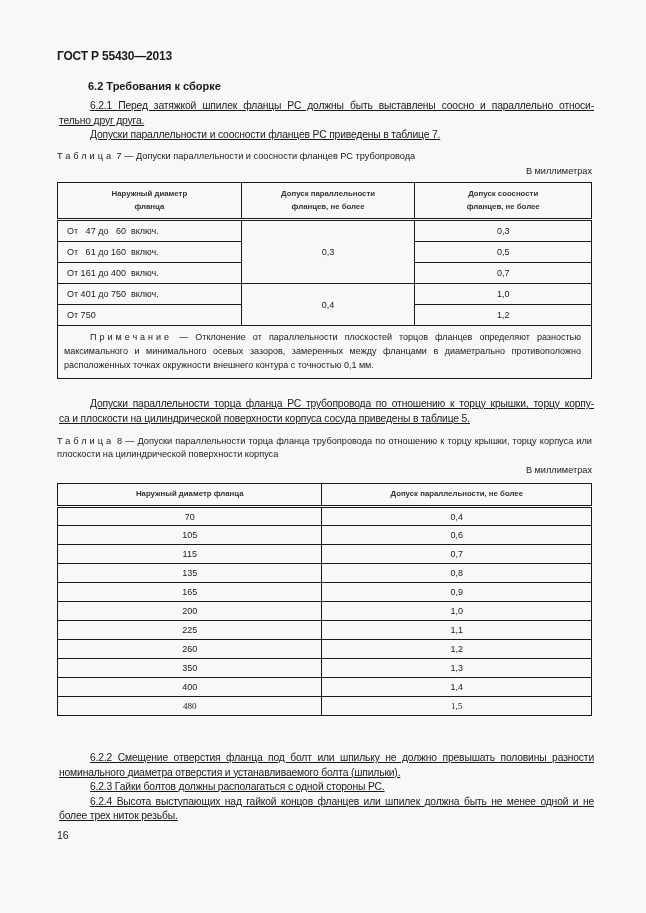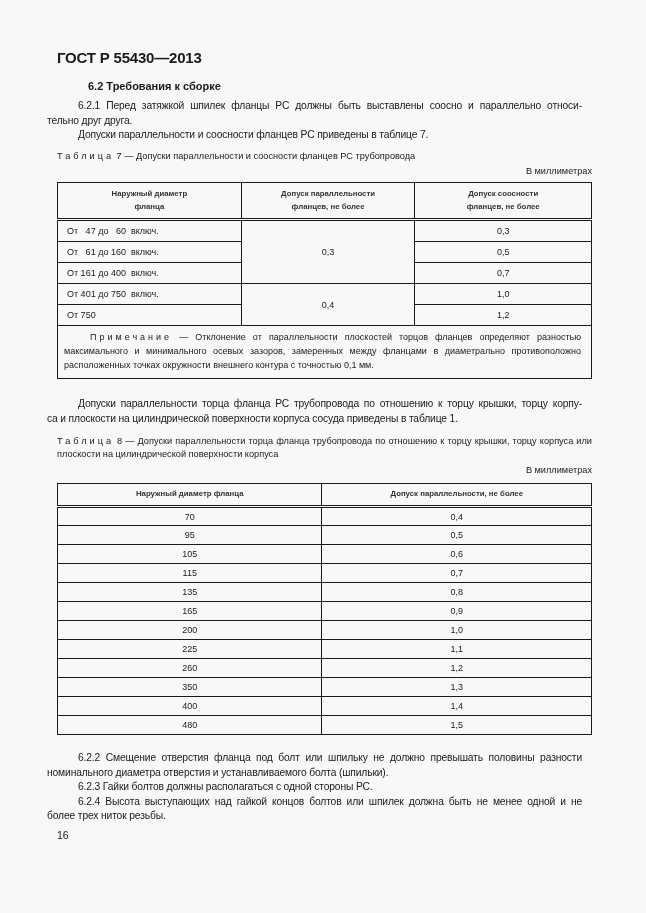--- a/index.html
+++ b/index.html
@@ -1,23 +1,23 @@
 <!DOCTYPE html>
 <html><head>
 <meta charset="utf-8">
 <style>
   html, body { margin: 0; padding: 0; }
   body {
     width: 646px; height: 913px; background: #f8f8f8; position: relative;
     font-family: "Liberation Sans", sans-serif; color: #1a1a1a; overflow: hidden;
   }
   .abs { position: absolute; }
-  .hdr { left: 57px; top: 49px; font-size: 15px; font-weight: bold; letter-spacing: -0.2px; }
+  .hdr { left: 57px; top: 49px; font-size: 12px; font-weight: bold; letter-spacing: -0.2px; }
   .sec { left: 88px; top: 80px; font-size: 11px; font-weight: bold; }
-  .para { left: 47px; width: 535px; font-size: 10.3px; line-height: 14.5px; text-align: justify; letter-spacing: -0.15px; }
+  .para { left: 59px; width: 535px; font-size: 10.3px; line-height: 14.5px; text-align: justify; letter-spacing: -0.15px; text-decoration: underline; }
   .para .ind { display: inline-block; width: 31px; }
   .caption { left: 57px; width: 535px; font-size: 9.2px; line-height: 13px; text-align: justify; }
   .sp { letter-spacing: 3px; }
   .units { right: 54px; font-size: 9.2px; }
   table { border-collapse: collapse; position: absolute; font-size: 9px; }
   td, th { border: 1px solid #1a1a1a; padding: 0; font-weight: normal; }
   th { font-size: 7.8px; color: #333; line-height: 12.5px; }
   .dbl td, .dbl th { border-bottom: 3px double #1a1a1a; font-weight: bold; }
   .left { text-align: left; padding-left: 9px; }
   .center { text-align: center; margin-top: 23px; }
@@ -80,21 +80,21 @@
   <tr>
     <td colspan="3" class="note">
       <span style="display:inline-block;width:26px;"></span><span class="sp">Примечание</span><span> — Отклонение от параллельности плоскостей торцов фланцев определяют разностью максимального и минимального осевых зазоров, замеренных между фланцами в диаметрально противоположно расположенных точках окружности внешнего контура с точностью 0,1 мм.</span>
     </td>
   </tr>
 </tbody>
   </table>
 
 <div class="abs para" style="top:397px;">
   <div style="text-align-last: justify;"><span class="ind"></span><span>Допуски параллельности торца фланца РС трубопровода по отношению к торцу крышки, торцу корпу-</span></div>
-  <div>са и плоскости на цилиндрической поверхности корпуса сосуда приведены в таблице 1.</div>
+  <div>са и плоскости на цилиндрической поверхности корпуса сосуда приведены в таблице 5.</div>
 </div>
 
 <div class="abs caption" style="top:435px;">
   <span class="sp">Таблица</span>
   <span>8 — Допуски параллельности торца фланца трубопровода по отношению к торцу крышки, торцу корпуса или плоскости на цилиндрической поверхности корпуса</span>
 </div>
 <div class="abs units" style="top:465px;">В миллиметрах</div>
 
 <table style="left:57px; top:483px; width:535px;">
   <colgroup>
@@ -102,24 +102,20 @@
       <col style="width:270px">
     </colgroup>
   <tbody>
       <tr class="dbl" style="height:23px;">
     <th>Наружный диаметр фланца</th>
     <th>Допуск параллельности, не более</th>
   </tr>
   <tr style="height:19px;">
         <td class="center">70</td>
         <td class="center">0,4</td>
-      </tr>
-  <tr style="height:19px;">
-        <td class="center">95</td>
-        <td class="center">0,5</td>
       </tr>
   <tr style="height:19px;">
         <td class="center">105</td>
         <td class="center">0,6</td>
       </tr>
   <tr style="height:19px;">
         <td class="center">115</td>
         <td class="center">0,7</td>
       </tr>
   <tr style="height:19px;">
@@ -143,28 +139,28 @@
         <td class="center">1,2</td>
       </tr>
   <tr style="height:19px;">
         <td class="center">350</td>
         <td class="center">1,3</td>
       </tr>
   <tr style="height:19px;">
         <td class="center">400</td>
         <td class="center">1,4</td>
       </tr>
-  <tr style="height:19px;">
+  <tr style="height:19px;font-family:Liberation Serif, serif;">
         <td class="center">480</td>
         <td class="center">1,5</td>
       </tr>
 </tbody>
   </table>
 
 <div class="abs para" style="top:751px;">
   <div style="text-align-last: justify;"><span class="ind"></span><span>6.2.2 Смещение отверстия фланца под болт или шпильку не должно превышать половины разности</span></div>
   <div>номинального диаметра отверстия и устанавливаемого болта (шпильки).</div>
   <div><span class="ind"></span><span>6.2.3 Гайки болтов должны располагаться с одной стороны РС.</span></div>
-  <div style="text-align-last: justify;"><span class="ind"></span><span>6.2.4 Высота выступающих над гайкой концов болтов или шпилек должна быть не менее одной и не</span></div>
+  <div style="text-align-last: justify;"><span class="ind"></span><span>6.2.4 Высота выступающих над гайкой концов фланцев или шпилек должна быть не менее одной и не</span></div>
   <div>более трех ниток резьбы.</div>
 </div>
 
 <div class="abs pg">16</div>
 
 </body></html>

